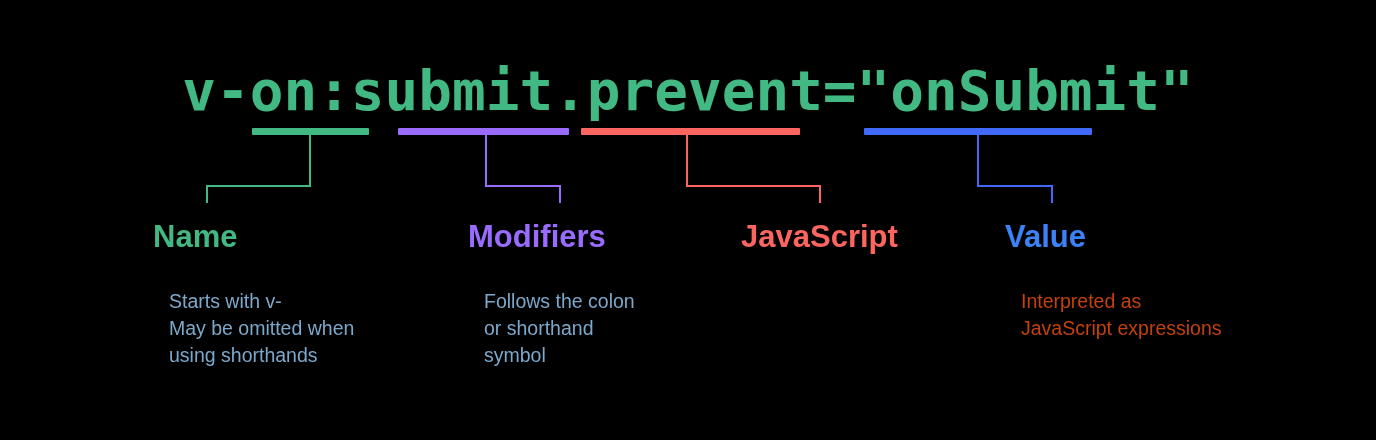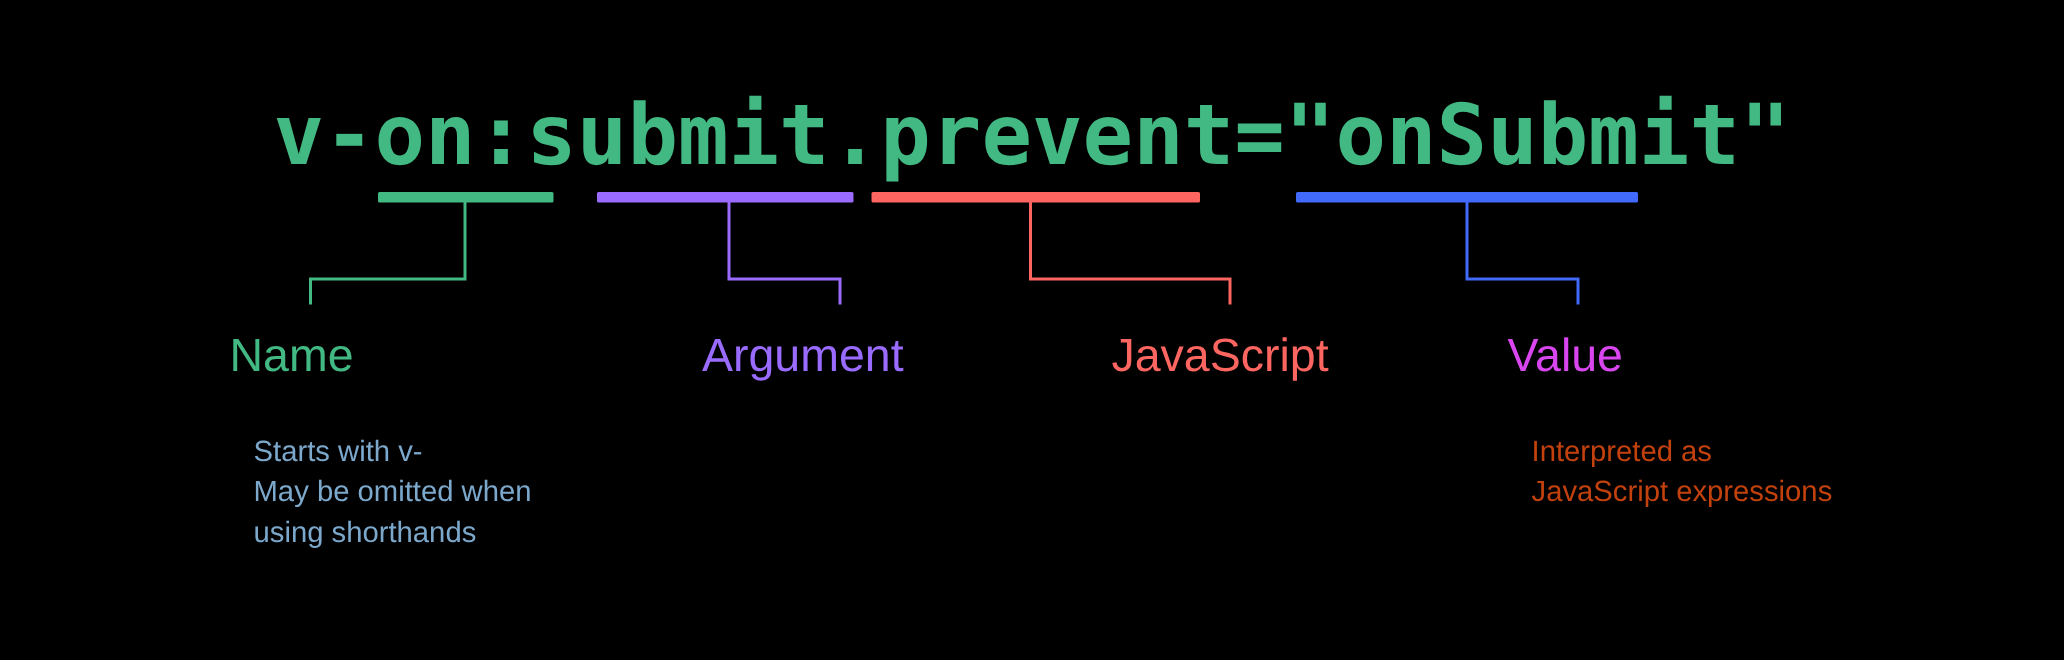--- a/index.html
+++ b/index.html
@@ -56,21 +56,21 @@
   }
 
   
   .legend-item {
     position: absolute;
     top: 218px;
   }
   .legend-title {
     font-family: "Liberation Sans", sans-serif;
     font-size: 31px;
-    font-weight: 400;
+    font-weight: 700;
     line-height: 38px;
     margin: 0;
     white-space: nowrap;
   }
   .legend-desc {
     font-family: "Liberation Sans", sans-serif;
     font-size: 19.5px;
     font-weight: 400;
     line-height: 27px;
     color: #7ca8cc;
@@ -101,25 +101,28 @@
     </svg>
 
   <div id="legends">
       <div class="legend-item" style="left: 153px;">
         <div class="legend-title" style="color: rgb(66, 184, 131);">Name</div>
         <div class="legend-desc" style="color: rgb(124, 168, 204);">Starts with v-
 May be omitted when
 using shorthands</div>
       </div>
       <div class="legend-item" style="left: 468px;">
-        <div class="legend-title" style="color: rgb(154, 107, 255);">Argument</div>
+        <div class="legend-title" style="color: rgb(154, 107, 255);">Modifiers</div>
+        <div class="legend-desc" style="color: rgb(124, 168, 204);">Follows the colon
+or shorthand
+symbol</div>
       </div>
       <div class="legend-item" style="left: 741px;">
         <div class="legend-title" style="color: rgb(252, 101, 96);">JavaScript</div>
       </div>
       <div class="legend-item" style="left: 1005px;">
-        <div class="legend-title" style="color: #d946ef;">Value</div>
+        <div class="legend-title" style="color: #3b82f6;">Value</div>
         <div class="legend-desc" style="color: #c2410c;">Interpreted as
 JavaScript expressions</div>
       </div>
     </div>
 
 </div>
 
 </body></html>

